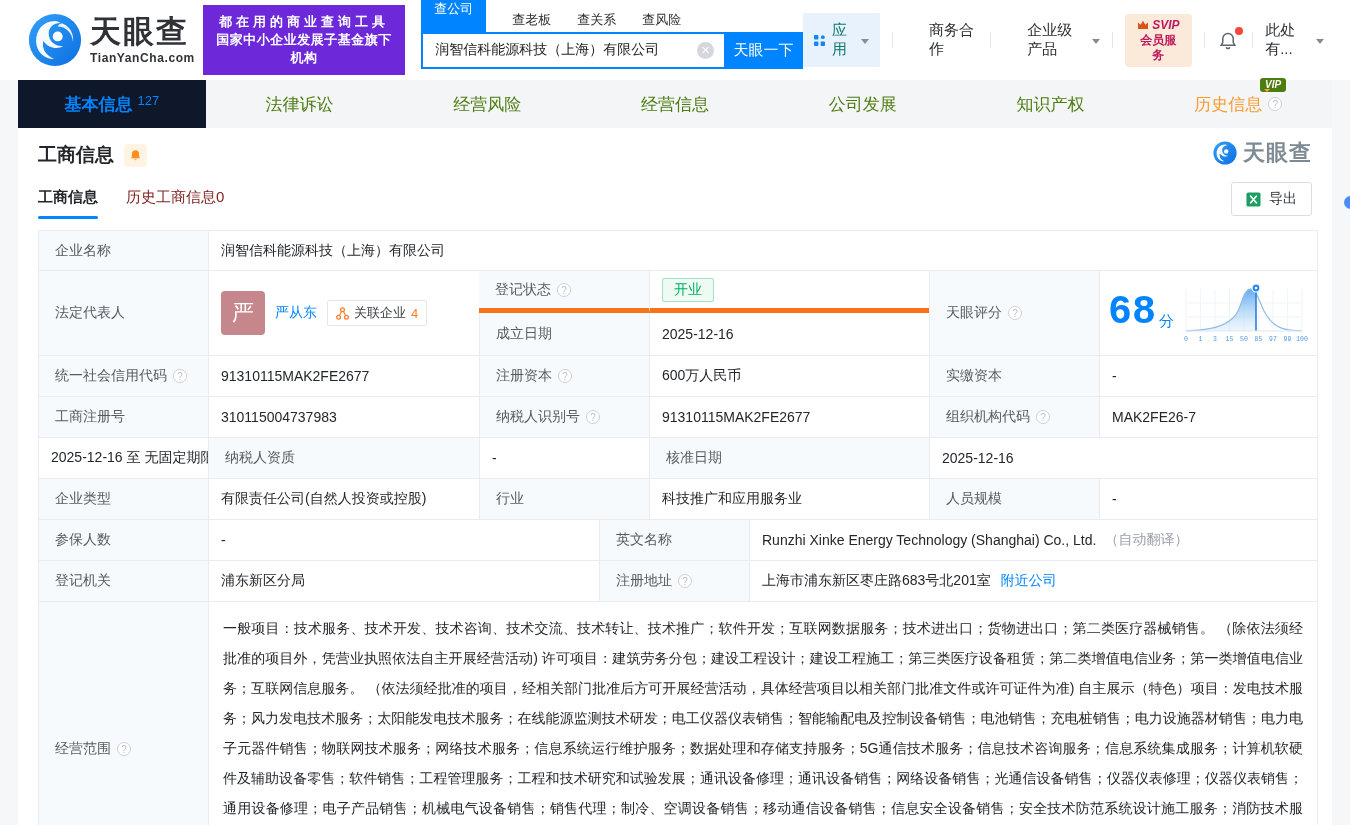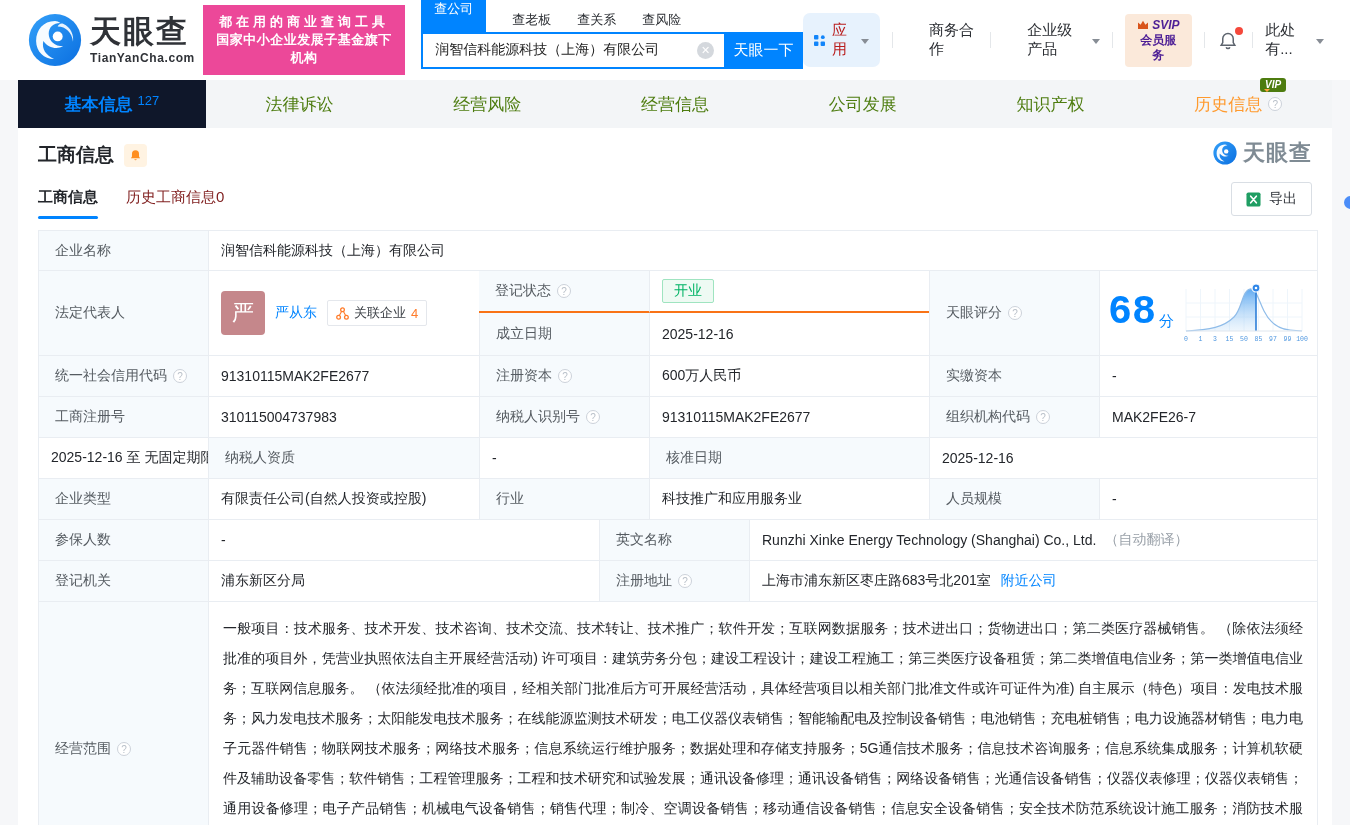--- a/index.html
+++ b/index.html
@@ -7,21 +7,21 @@
     font-family:"Liberation Sans","DejaVu Sans",sans-serif; position:relative; }
   a { text-decoration:none; cursor:pointer; }
 
   
   .topbar { height:80px; background:#fff; display:flex; align-items:center;
     padding:0 26px 0 28px; position:relative; }
   .logo { display:flex; align-items:center; gap:8px; cursor:pointer; }
   .logo-txt { display:flex; flex-direction:column; line-height:1; }
   .logo-title { font-size:31px; font-weight:bold; color:#2f3237; letter-spacing:2px; }
   .logo-sub { font-size:12px; font-weight:bold; color:#2f3237; margin-top:5px; letter-spacing:.6px; }
-  .banner { margin-left:8px; background:#ec4899; color:#fff; padding:8px 10px;
+  .banner { margin-left:8px; background:#6d28d9; color:#fff; padding:8px 10px;
     font-size:13px; font-weight:bold; line-height:18px; text-align:center; }
   .banner-l1 { letter-spacing:4px; }
   .banner-l2 { letter-spacing:.5px; }
 
   .search-block { margin-left:16px; width:424px; margin-top:-2px; }
   .search-tabs { display:flex; align-items:flex-end; gap:26px; font-size:13px; height:22px; }
   .stab { color:#2b2e33; padding:3px 0; }
   .stab.active { background:#0084ff; color:#fff; padding:14px 13px; border-radius:2px 2px 0 0; }
   .search-bar { display:flex; height:37px; }
   .input-wrap { position:relative; flex:1; }
@@ -29,27 +29,27 @@
     padding:0 34px 0 12px; font-size:14px; color:#222; outline:none;
     font-family:"Liberation Sans","DejaVu Sans",sans-serif; }
   .clear-btn { position:absolute; right:10px; top:10px; width:17px; height:17px; border-radius:50%;
     background:#d4d8dd; color:#fff; font-size:11px; line-height:17px; text-align:center; cursor:pointer; }
   .clear-btn::after { content:"✕"; }
   .search-btn { width:79px; background:#0084ff; color:#fff; border:none; font-size:15px;
     cursor:pointer; font-family:inherit; }
 
   .top-right { margin-left:auto; display:flex; align-items:center; gap:12px; }
   .vdiv { width:1px; height:16px; background:#e4e7ea; }
-  .apps-btn { display:flex; align-items:center; gap:7px; background:#e7f2fd; border-radius:7px;
-    padding:8px 11px; font-size:15px; color:#b91c1c; cursor:pointer; }
+  .apps-btn { display:flex; align-items:center; gap:7px; background:#e7f2fd; border-radius:1px;
+    padding:8px 11px; font-size:15px; color:#0f766e; cursor:pointer; }
   .toplink { font-size:15px; color:#2b2e33; display:flex; align-items:center; gap:6px; cursor:pointer;margin-left:24px; }
   .caret { width:0; height:0; border-left:4.5px solid transparent; border-right:4.5px solid transparent;
     border-top:5px solid #878d95; margin-top:2px; }
   .svip { background:#fbe9da; border-radius:4px; padding:4px 12px; text-align:center;
-    color:#4c1d95; font-weight:bold; font-size:12px; line-height:15px; cursor:pointer; }
+    color:#be185d; font-weight:bold; font-size:12px; line-height:15px; cursor:pointer; }
   .svip-l1 { display:flex; align-items:center; gap:3px; justify-content:center; font-style:italic; }
   .bell-wrap { position:relative; cursor:pointer; padding:2px 2px 0 2px; }
   .bell-dot { position:absolute; top:-2px; right:-3px; width:8px; height:8px; border-radius:50%; background:#f5483b; }
   .account { font-size:15px; color:#2b2e33; display:flex; align-items:center; gap:6px; cursor:pointer; }
 
   
   .nav-tabs { height:48px; margin:0 18px; background:#f3f5f7; display:flex; }
   .tab { flex:1; display:flex; align-items:center; justify-content:center; font-size:17px;
     color:#4d7c0f; position:relative; }
   .tab.active { background:#0f172a; color:#0084ff; font-weight:bold; }
@@ -91,21 +91,21 @@
   .rl { grid-template-columns:169px 271px 450px 170px 1fr; height:85px; }
   .r6 { grid-template-columns:169px 271px 170px 280px 170px 1fr; height:41px; }
   .r4 { grid-template-columns:169px 391px 150px 1fr; height:41px; }
   .rs { grid-template-columns:169px 1fr; min-height:225px; border-bottom:none; }
   .cell { padding:0 10px 0 12px; display:flex; align-items:center; border-left:1px solid #e9edf2;
     overflow:hidden; white-space:nowrap; }
   .trow .cell:first-child { border-left:none; }
   .lab { background:#f6fafd; color:#555b61; padding-left:16px; }
   .sub2 { display:grid; grid-template-columns:170px 280px; grid-template-rows:1fr 1fr; }
   .sub2 .cell { border-left:1px solid #e9edf2; }
-  .sub2 .cell.bb { border-bottom:2px solid #f97316; }
+  .sub2 .cell.bb { border-bottom:5px solid #f97316; }
 
   .avatar { width:44px; height:44px; border-radius:4px; background:#c5878b; color:#fff; font-size:22px;
     display:flex; align-items:center; justify-content:center; flex:none; cursor:pointer; }
   .rep-name { color:#0084ff; font-size:14px; margin:0 10px; }
   .rel-badge { display:inline-flex; align-items:center; gap:5px; border:1px solid #e4e7ec;
     border-radius:2px; padding:3px 8px; font-size:13px; color:#3c4046; cursor:pointer; background:#fff; }
   .rel-cnt { color:#ff7c2b; }
 
   .status-open { border:1px solid #9fe4c0; background:#eefaf3; color:#00b365; font-size:14px;
     padding:2px 11px; border-radius:2px; }

